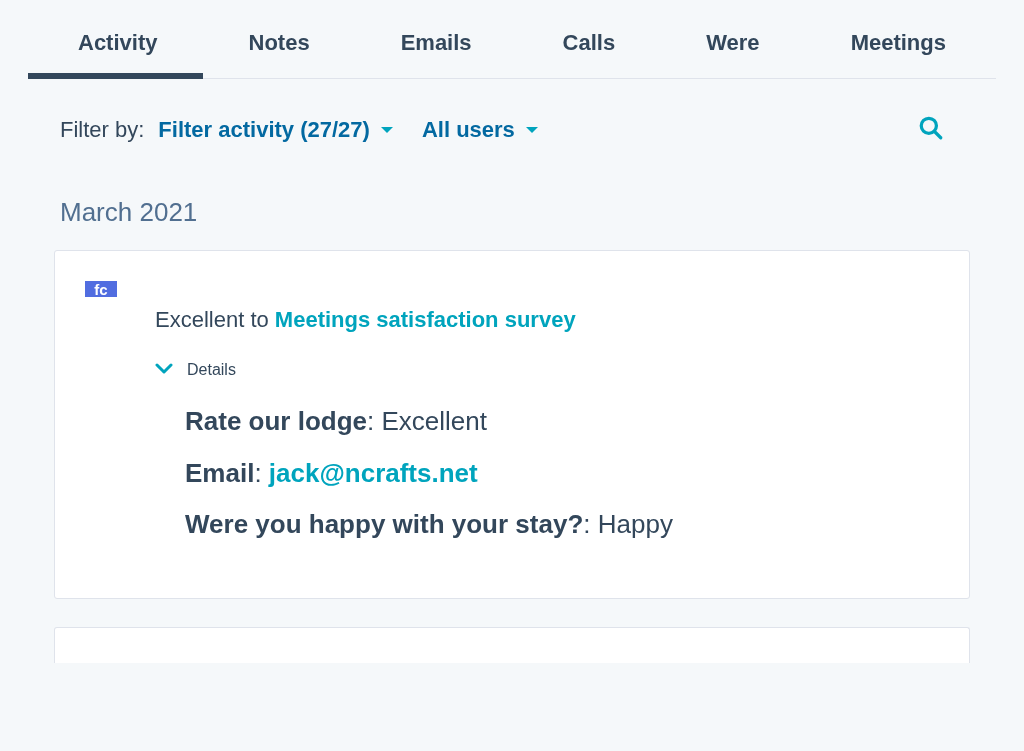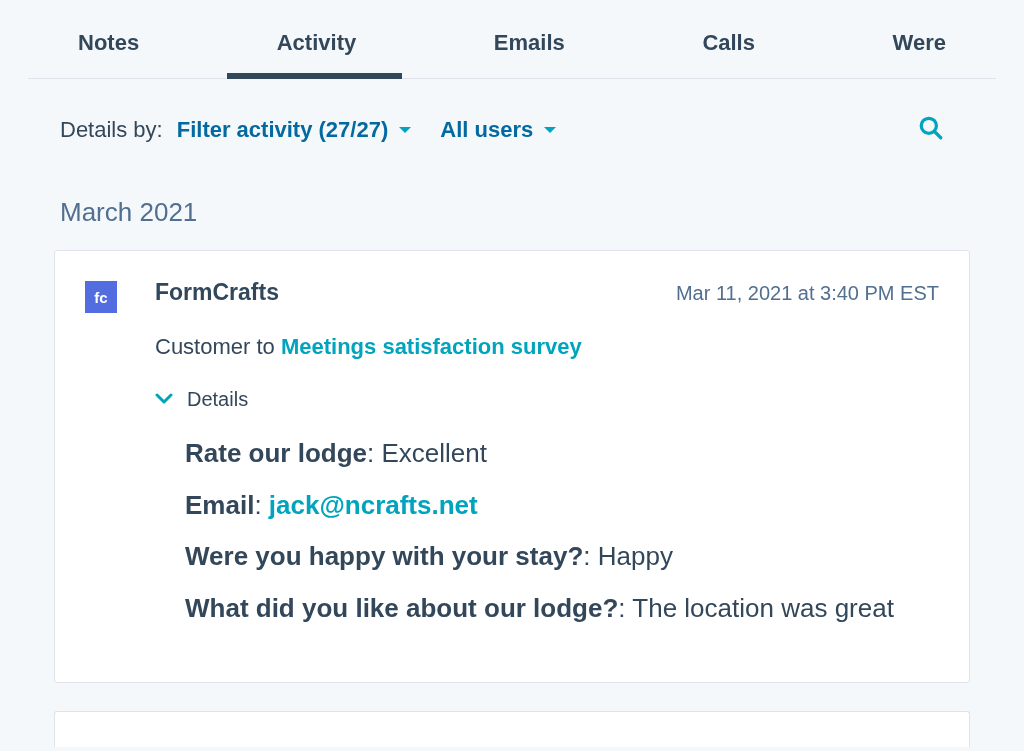--- a/index.html
+++ b/index.html
@@ -83,21 +83,21 @@
     border-radius: 3px;
     margin: 0 30px 28px 30px;
     padding: 28px 30px 40px 30px;
   }
   .card-head {
     display: flex;
     align-items: flex-start;
   }
   .avatar {
     width: 32px;
-    height: 32px;
+    height: 16px;
     background: #516de0;
     color: #fff;
     font-size: 15px;
     font-weight: 600;
     display: flex;
     align-items: center;
     justify-content: center;
     flex-shrink: 0;
     margin-top: 2px;
   }
@@ -132,21 +132,21 @@
     display: flex;
     align-items: center;
     margin-top: 28px;
     cursor: pointer;
   }
   .details-toggle .chev {
     color: #00a4bd;
     margin-right: 14px;
   }
   .details-label {
-    font-size: 20px;
+    font-size: 16px;
     color: #33475b;
   }
   .details-list {
     margin-top: 24px;
     padding-left: 30px;
   }
   .detail-line {
     font-size: 26px;
     color: #33475b;
     margin-bottom: 14px;
@@ -163,29 +163,30 @@
     margin: 0 30px;
     height: 36px;
   }
 </style>
 </head>
 <body>
 
 <div class="container">
 
   <div class="tabs">
+    <div class="tab active">Activity</div>
     <div class="tab">Notes</div>
-    <div class="tab active">Activity</div>
     <div class="tab">Emails</div>
     <div class="tab">Calls</div>
     <div class="tab">Were</div>
+    <div class="tab">Meetings</div>
   </div>
 
   <div class="filter-row">
-    <span class="filter-label">Details by:</span>
+    <span class="filter-label">Filter by:</span>
     <span class="filter-link">
       <span>Filter activity (27/27)</span>
       <span class="caret-down">
         <svg width="14" height="10" viewBox="0 0 14 10">
             <path d="M1 2 L7 8 L13 2 Z" fill="#00a4bd"></path>
           </svg>
       </span>
     </span>
     <span class="filter-link">
       <span>All users</span>
@@ -203,48 +204,41 @@
       </svg>
     </span>
   </div>
 
   <div class="month-heading">March 2021</div>
 
   <div class="card">
     <div class="card-head">
       <div class="avatar">fc</div>
       <div class="card-body">
-        <div class="card-title-row">
-          <span class="card-title">FormCrafts</span>
-          <span class="card-date">Mar 11, 2021 at 3:40 PM EST</span>
-        </div>
         <div class="responded-line">
-          <span>Customer to </span><span class="link">Meetings satisfaction survey</span>
+          <span>Excellent to </span><span class="link">Meetings satisfaction survey</span>
         </div>
         <div class="details-toggle">
           <span class="chev">
             <svg width="18" height="12" viewBox="0 0 18 12">
                 <path d="M2 2 L9 9 L16 2" fill="none" stroke="#00a4bd" stroke-width="3" stroke-linecap="round" stroke-linejoin="round"></path>
               </svg>
           </span>
           <span class="details-label">Details</span>
         </div>
         <div class="details-list">
           <div class="detail-line">
             <span class="q">Rate our lodge</span>: <span>Excellent</span>
           </div>
           <div class="detail-line">
             <span class="q">Email</span>: <span class="link">jack@ncrafts.net</span>
           </div>
           <div class="detail-line">
             <span class="q">Were you happy with your stay?</span>: <span>Happy</span>
           </div>
-          <div class="detail-line">
-            <span class="q">What did you like about our lodge?</span>: <span>The location was great</span>
-          </div>
         </div>
       </div>
     </div>
   </div>
 
   <div class="card-peek"></div>
 
 </div>
 
 </body></html>

